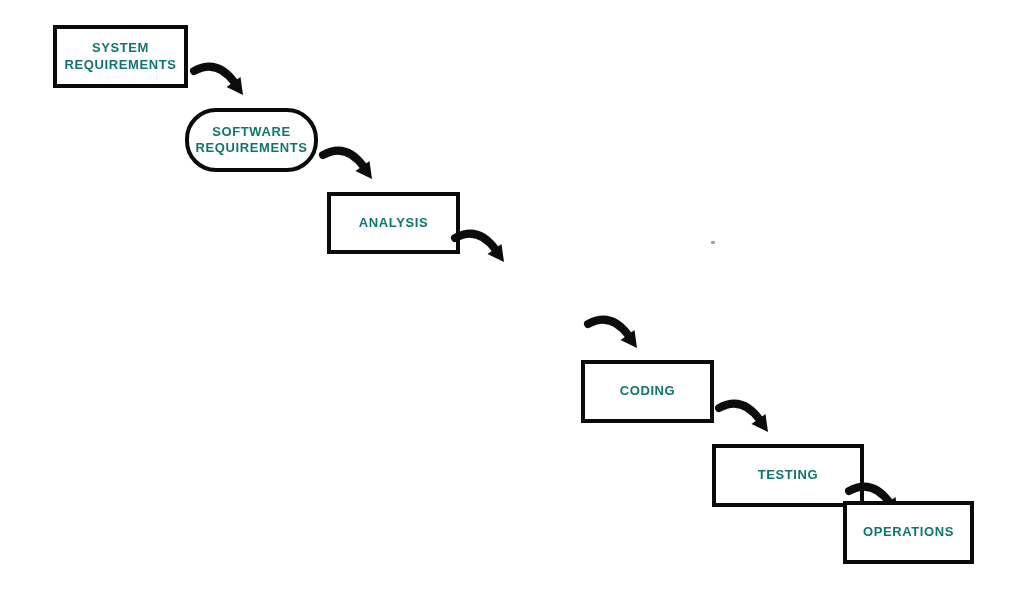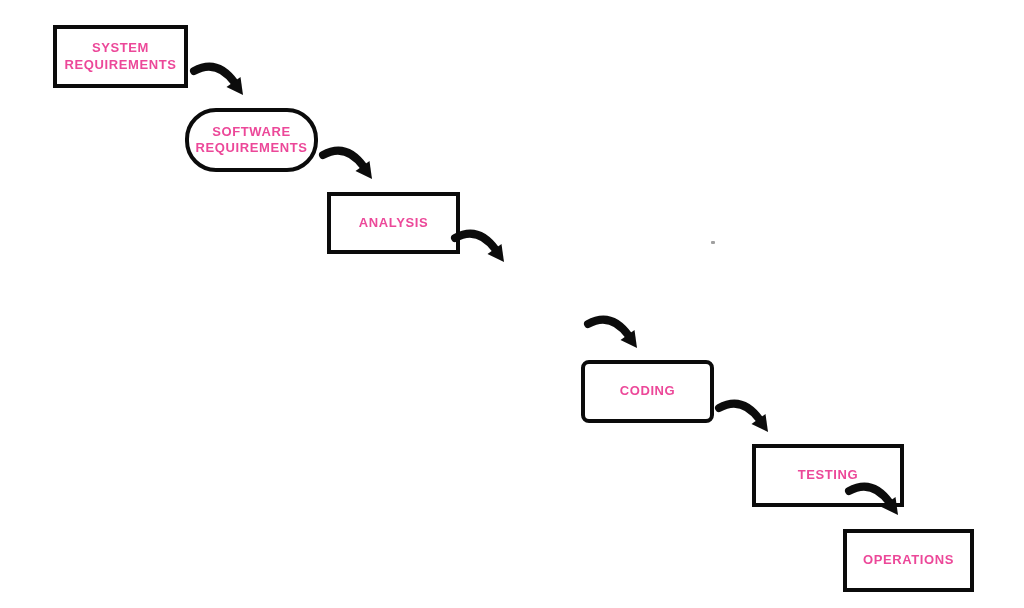--- a/index.html
+++ b/index.html
@@ -25,21 +25,21 @@
     justify-content: center;
   }
   .flow-box .box-label {
     display: block;
     white-space: pre-line;
     text-align: center;
     font-weight: bold;
     font-size: 13px;
     line-height: 1.25;
     letter-spacing: 0.6px;
-    color: #ec4899;
+    color: #0f766e;
   }
   .flow-arrow {
     position: absolute;
     width: 60px;
     height: 42px;
     overflow: visible;
   }
   .speck {
     position: absolute;
     left: 711px;
@@ -48,23 +48,23 @@
     height: 3px;
     background: #8f8f8f;
     border-radius: 1px;
     opacity: 0.85;
   }
   
   .b0 { left: 53px;  top: 25px;  width: 135px; height: 63px; }
   .b1 { left: 185px; top: 108px; width: 133px; height: 64px; border-radius: 31px; }
   .b2 { left: 327px; top: 192px; width: 133px; height: 62px; }
   .b3 { left: 448px; top: 278px; width: 135px; height: 62px; }
-  .b4 { left: 581px; top: 360px; width: 133px; height: 63px; border-radius: 8px; }
-  .b5 { left: 752px; top: 444px; width: 152px; height: 63px; }
-  .b6 { left: 843px; top: 529px; width: 131px; height: 63px; }
+  .b4 { left: 581px; top: 360px; width: 133px; height: 63px; }
+  .b5 { left: 712px; top: 444px; width: 152px; height: 63px; }
+  .b6 { left: 843px; top: 501px; width: 131px; height: 63px; }
   
   .a0 { left: 190px; top: 57px;  }
   .a1 { left: 319px; top: 141px; }
   .a2 { left: 451px; top: 224px; }
   .a3 { left: 584px; top: 310px; }
   .a4 { left: 715px; top: 394px; }
   .a5 { left: 845px; top: 477px; }
 </style>
 </head>
 <body>

